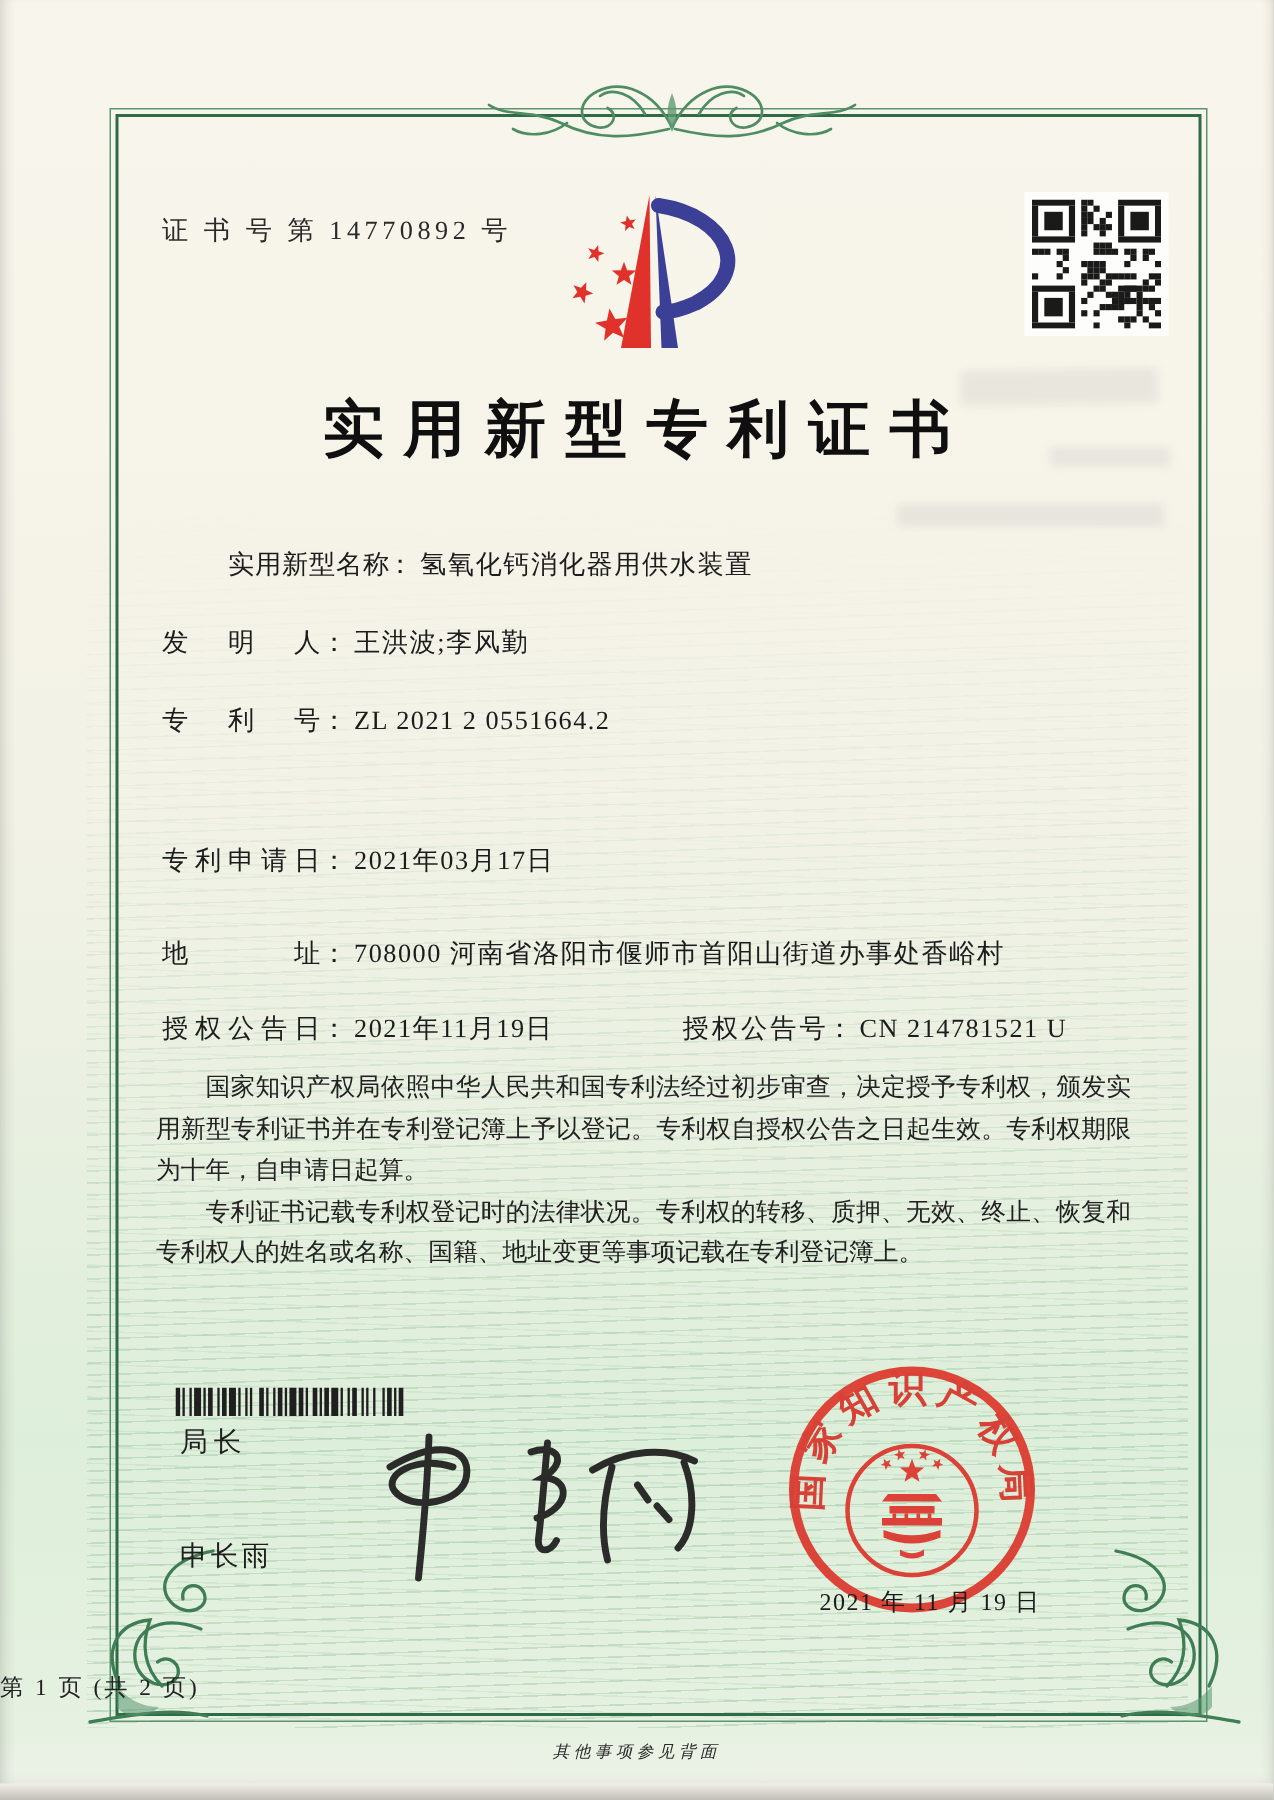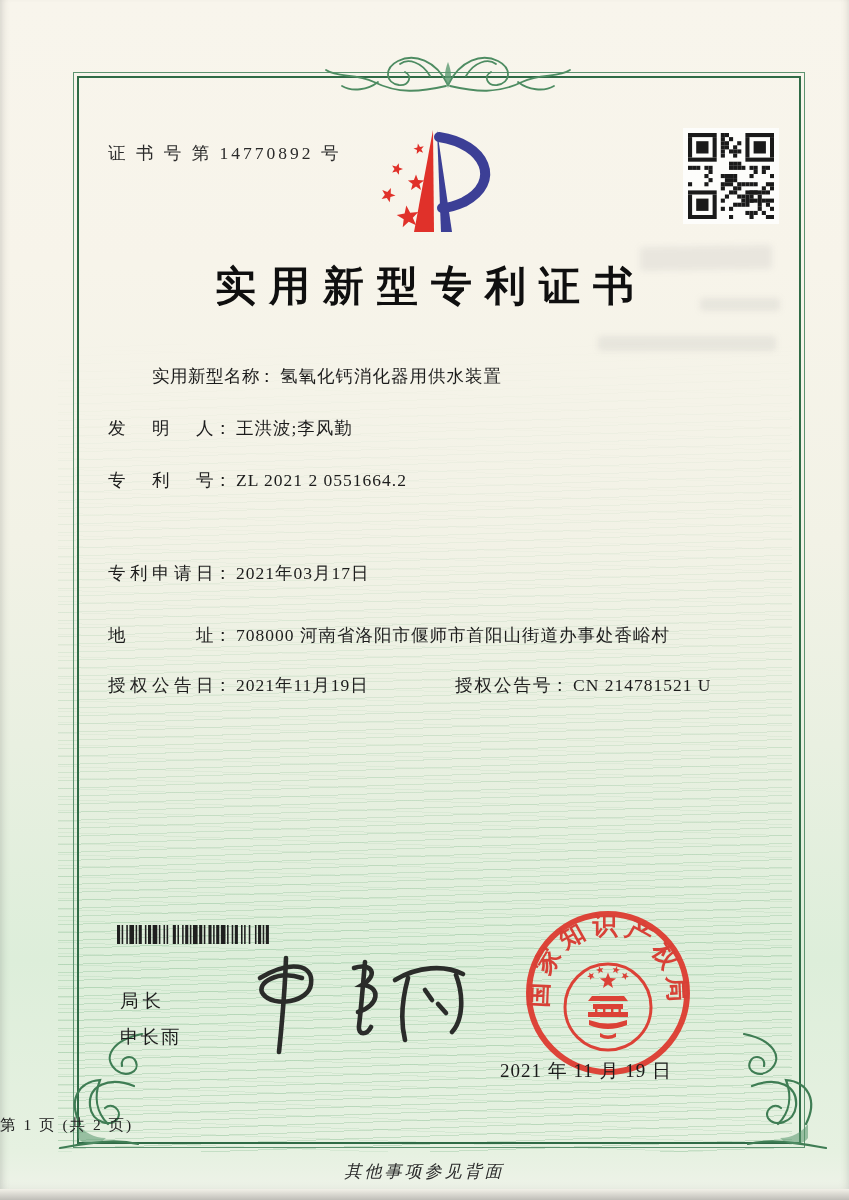--- a/index.html
+++ b/index.html
@@ -31,29 +31,29 @@
   .flabel{display:inline-block;width:106px;text-align:justify;text-align-last:justify;text-justify:inter-character;vertical-align:bottom;}
   .colon{display:inline-block;margin:0 4px 0 0;}
   .fvalue{letter-spacing:1px;}
   .grant-pair{position:absolute;left:347px;top:0;white-space:nowrap;}
   .grant-pair .flabel{width:96px;}
 
   .body-text{position:absolute;left:104px;top:711px;width:650px;font-size:16.5px;line-height:27.5px;text-align:justify;color:#222;}
   .body-text p{margin:0;text-indent:2em;}
 
   .barcode{position:absolute;left:117px;top:925px;}
-  .director-title{position:absolute;left:120px;top:988px;font-size:18.5px;letter-spacing:4px;}
+  .director-title{position:absolute;left:120px;top:948px;font-size:18.5px;letter-spacing:4px;}
   .director-name{position:absolute;left:120px;top:1024px;font-size:18.5px;letter-spacing:2px;}
   .signature{position:absolute;left:232px;top:948px;}
 
   .seal{position:absolute;left:518px;top:903px;}
-  .seal-date{position:absolute;left:496px;top:1058px;width:180px;text-align:center;font-size:19px;letter-spacing:1px;color:#1b1b1b;}
+  .seal-date{position:absolute;left:530px;top:1058px;width:180px;text-align:center;font-size:16px;letter-spacing:1px;color:#1b1b1b;}
 
   .page-info{position:absolute;left:0;width:100%;top:1115px;text-align:left;font-size:15.5px;letter-spacing:2px;color:#222;}
-  .footer-note{position:absolute;left:0;width:100%;top:1160px;text-align:center;font-size:17px;letter-spacing:3px;color:#2a2a2a;font-style:italic;}
+  .footer-note{position:absolute;left:0;width:100%;top:1160px;text-align:center;font-size:11px;letter-spacing:3px;color:#2a2a2a;font-style:italic;}
   .bottom-edge{position:absolute;left:0;bottom:0;width:100%;height:11px;background:linear-gradient(#f2f0e8,#bfbeb8);}
   .flourish{position:absolute;pointer-events:none;}
 </style>
 </head>
 <body>
 
 <div class="page">
 
   <div class="texture"></div>
   <div class="frame"></div>
@@ -245,20 +245,24 @@
   <div class="fieldrow" style="top:623px;">
     <span class="flabel">地址</span><span class="colon">：</span><span class="fvalue">708000 河南省洛阳市偃师市首阳山街道办事处香峪村</span>
   </div>
   <div class="fieldrow" style="top:673px;">
     <span class="flabel">授权公告日</span><span class="colon">：</span><span class="fvalue">2021年11月19日</span>
     <span class="grant-pair">
       <span class="flabel">授权公告号</span><span class="colon">：</span><span class="fvalue">CN 214781521 U</span>
     </span>
   </div>
 
+  <div class="body-text">
+    <p>国家知识产权局依照中华人民共和国专利法经过初步审查，决定授予专利权，颁发实用新型专利证书并在专利登记簿上予以登记。专利权自授权公告之日起生效。专利权期限为十年，自申请日起算。</p>
+    <p>专利证书记载专利权登记时的法律状况。专利权的转移、质押、无效、终止、恢复和专利权人的姓名或名称、国籍、地址变更等事项记载在专利登记簿上。</p>
+  </div>
 
   <svg class="barcode" id="barcode" width="218" height="19" viewBox="0 0 218 19">
       <rect x="0" y="0" width="3.1" height="19" fill="#1f1f1f"></rect>
       <rect x="4.65" y="0" width="1.55" height="19" fill="#1f1f1f"></rect>
       <rect x="9.3" y="0" width="1.55" height="19" fill="#1f1f1f"></rect>
       <rect x="12.400000000000002" y="0" width="4.65" height="19" fill="#1f1f1f"></rect>
       <rect x="18.600000000000005" y="0" width="1.55" height="19" fill="#1f1f1f"></rect>
       <rect x="21.700000000000006" y="0" width="3.1" height="19" fill="#1f1f1f"></rect>
       <rect x="27.90000000000001" y="0" width="1.55" height="19" fill="#1f1f1f"></rect>
       <rect x="31.00000000000001" y="0" width="3.1" height="19" fill="#1f1f1f"></rect>

